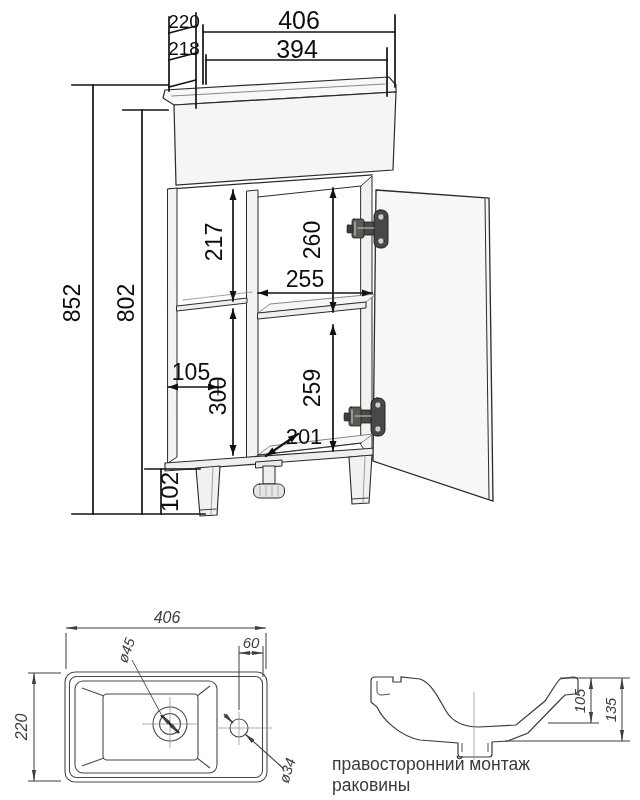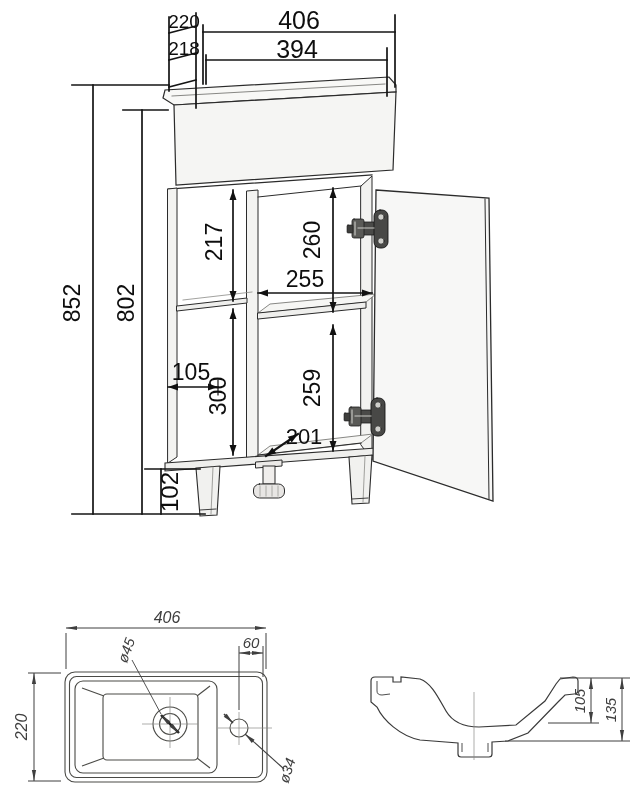--- a/index.html
+++ b/index.html
@@ -220,13 +220,14 @@
       <line x1="591" y1="678" x2="591" y2="723" marker-start="url(#mtS)" marker-end="url(#mtE)"></line>
       <line x1="622" y1="678" x2="622" y2="741" marker-start="url(#mtS)" marker-end="url(#mtE)"></line>
     </g>
     <g stroke="none">
       <text class="subtxt" x="585" y="701" font-size="14.5" text-anchor="middle" transform="rotate(-90 585 701)">105</text>
       <text class="subtxt" x="616" y="710" font-size="14.5" text-anchor="middle" transform="rotate(-90 616 710)">135</text>
     </g>
   </g>
 </svg>
 
+<div class="caption">правосторонний монтаж раковины</div>
 </div>
 
 </body></html>

